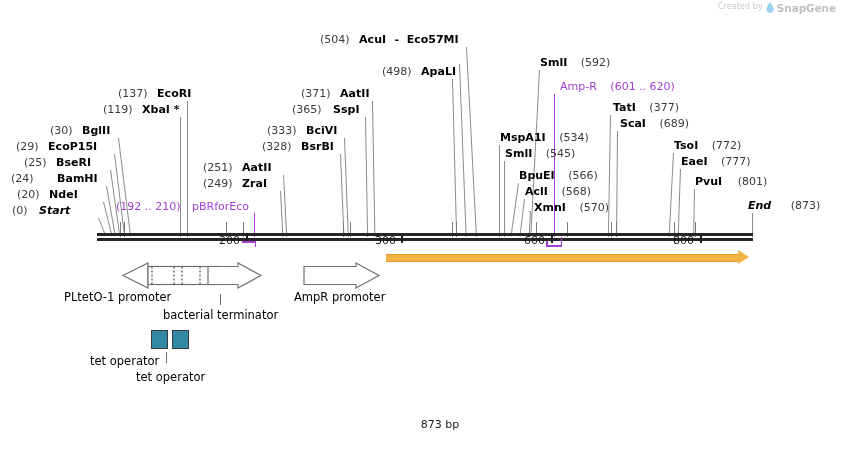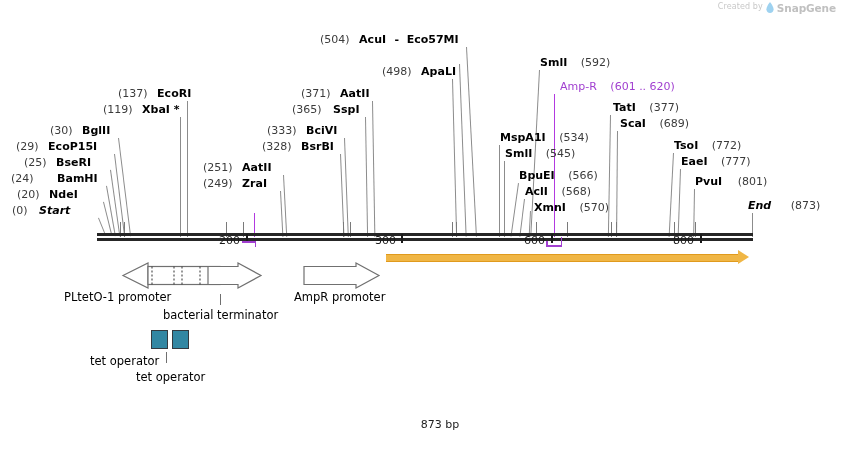--- a/index.html
+++ b/index.html
@@ -261,20 +261,24 @@
     <span class="pos">(251)</span>
     <span class="nm" style="margin-left:6px;">AatII</span>
   </div>
   <div class="lbl" style="left:203px; top:178px;">
     <span class="pos">(249)</span>
     <span class="nm" style="margin-left:6px;">ZraI</span>
   </div>
   <div class="leader" style="left:283px; top:175px; height:62px; transform: rotate(-3deg);"></div>
   <div class="leader" style="left:280px; top:191px; height:46px; transform: rotate(-3deg);"></div>
 
+  <div class="lbl purple" style="left:116px; top:201px;">
+    <span class="pos">(192 .. 210)</span>
+    <span class="nm" style="margin-left:8px;">pBRforEco</span>
+  </div>
   <div class="leader purple" style="left:254px; top:213px; height:24px;"></div>
 
   <div class="lbl" style="left:540px; top:57px;">
     <span class="nm">SmlI</span>
     <span class="pos" style="margin-left:10px;">(592)</span>
   </div>
   <div class="leader" style="left:539px; top:70px; height:167px; transform: rotate(3deg);"></div>
 
   <div class="lbl purple" style="left:560px; top:81px;">
     <span class="nm">Amp-R</span>

